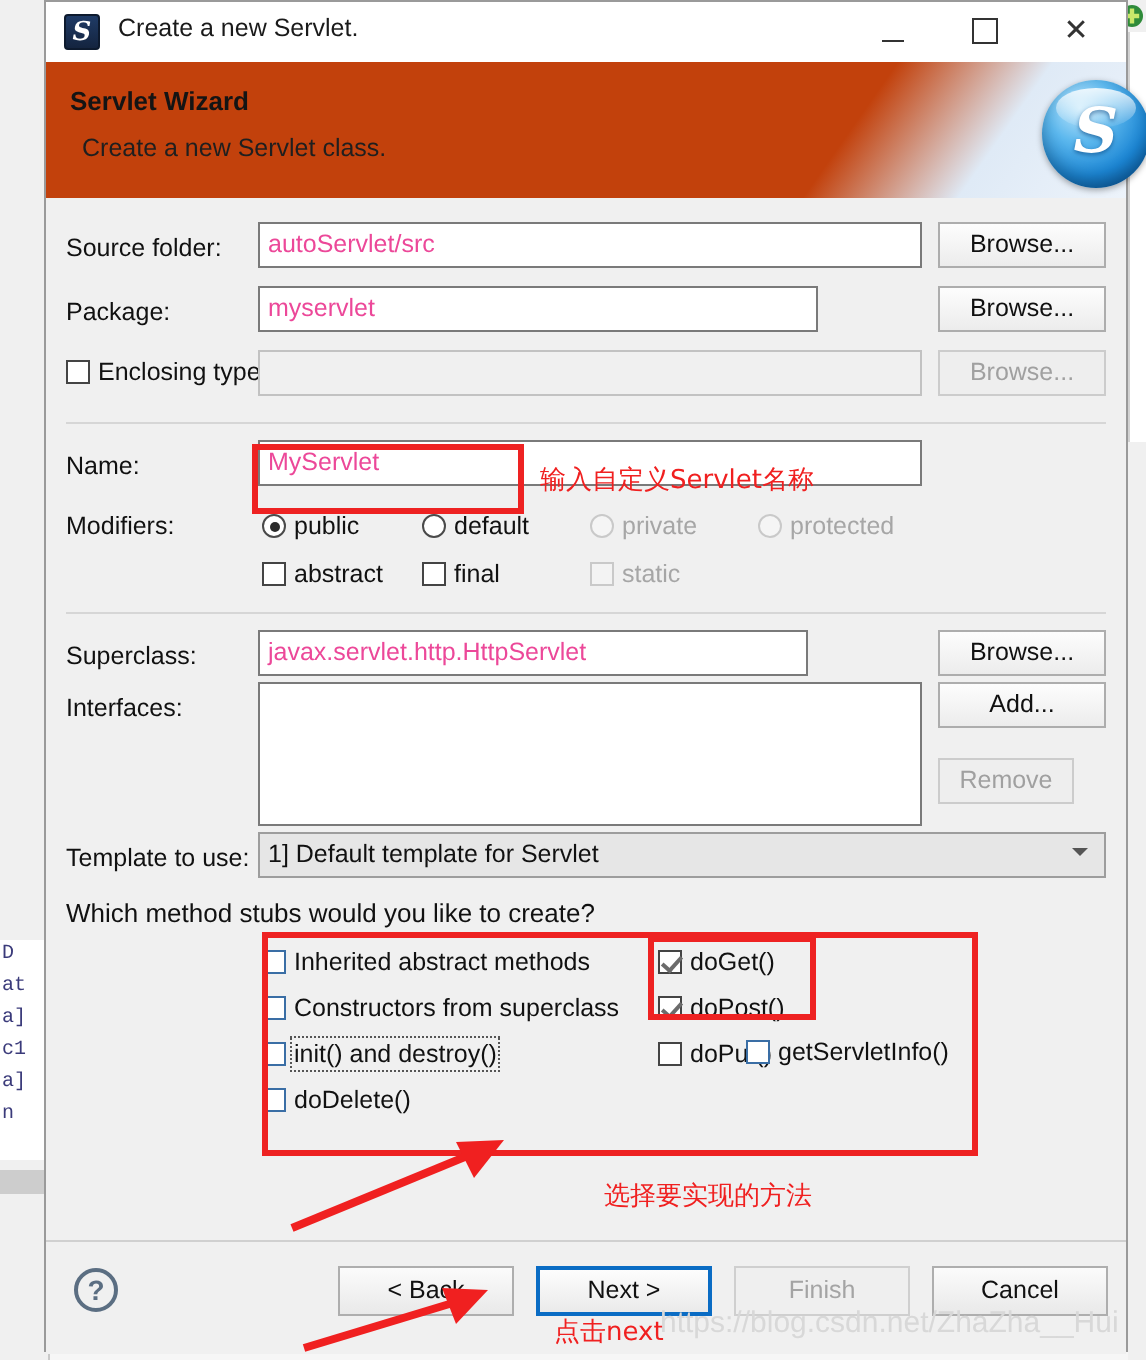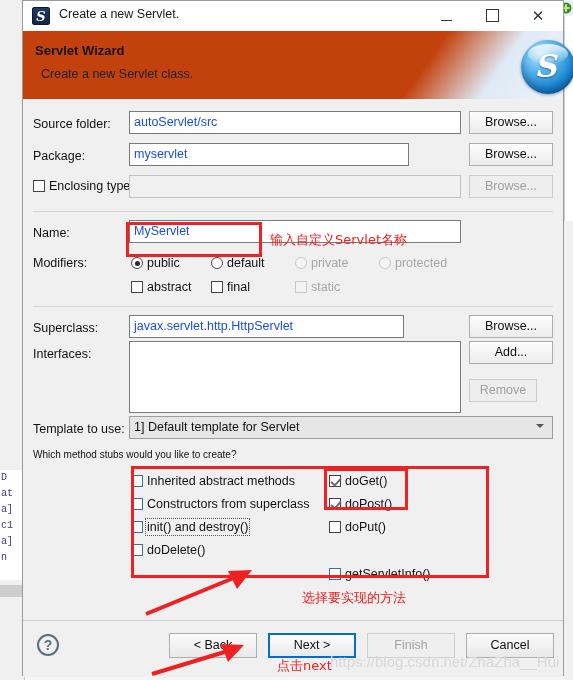--- a/index.html
+++ b/index.html
@@ -138,21 +138,21 @@
     position: absolute; left: 10px; width: 520px; height: 1px; background: #d6d6d6;
   }
 
   .lbl {
     position: absolute; font-size: 12.5px; color: #111111; white-space: nowrap;
   }
 
   .field {
     position: absolute; box-sizing: border-box;
     background: #ffffff; border: 1px solid #7a7a7a;
-    font-size: 12.5px; color: #1d4ed8; padding: 2px 4px;
+    font-size: 12.5px; color: #ec4899; padding: 2px 4px;
     font-family: "Liberation Sans", sans-serif;
     line-height: 17px; overflow: hidden; white-space: nowrap;
   }
   .field.disabled { background: #f0f0f0; border-color: #c2c2c2; color: #9a9a9a; }
 
   .btn {
     position: absolute; box-sizing: border-box;
     background: linear-gradient(#fdfdfd, #ececec);
     border: 1px solid #adadad;
     font-size: 12.5px; color: #101010;
@@ -198,21 +198,21 @@
   }
   .radio.dis { border-color: #c9c9c9; background: #f5f5f5; }
   .radio.on:after {
     content: ""; position: absolute; left: 2.5px; top: 2.5px;
     width: 5px; height: 5px; border-radius: 50%; background: #2b2b2b;
   }
   .focusdots { outline: 1px dotted #555; outline-offset: 1px; }
 
   .group-question {
     position: absolute; left: 10px; top: 350px;
-    font-size: 10px; color: #111;
+    font-size: 13px; color: #111;
   }
 
   
   .footer {
     position: absolute; left: 0; top: 619px; width: 540px; height: 56px;
     background: #f0f0f0; border-top: 1px solid #d0d0d0;
   }
   .help-icon {
     position: absolute; left: 14px; top: 13px; width: 22px; height: 22px;
     border: 2px solid #5b6e82; border-radius: 50%;
@@ -371,21 +371,21 @@
 
       <div class="cbrow" style="left:306px; top:375px;">
         <span class="cbox dark on"></span><span>doGet()</span>
       </div>
       <div class="cbrow" style="left:306px; top:398px;">
         <span class="cbox dark on"></span><span>doPost()</span>
       </div>
       <div class="cbrow" style="left:306px; top:421px;">
         <span class="cbox dark"></span><span>doPut()</span>
       </div>
-      <div class="cbrow" style="left:306px; top:468px;">
+      <div class="cbrow" style="left:306px; top:420px;padding-left:44px;">
         <span class="cbox"></span><span>getServletInfo()</span>
       </div>
     </div>
 
     <div class="footer">
       <div class="help-icon">?</div>
       <div class="fbtn" style="left:146px;">&lt; Back</div>
       <div class="fbtn focus" style="left:245px;">Next &gt;</div>
       <div class="fbtn" style="left:443px;">Cancel</div>
       <div class="fbtn disabled" style="left:344px;">Finish</div>

